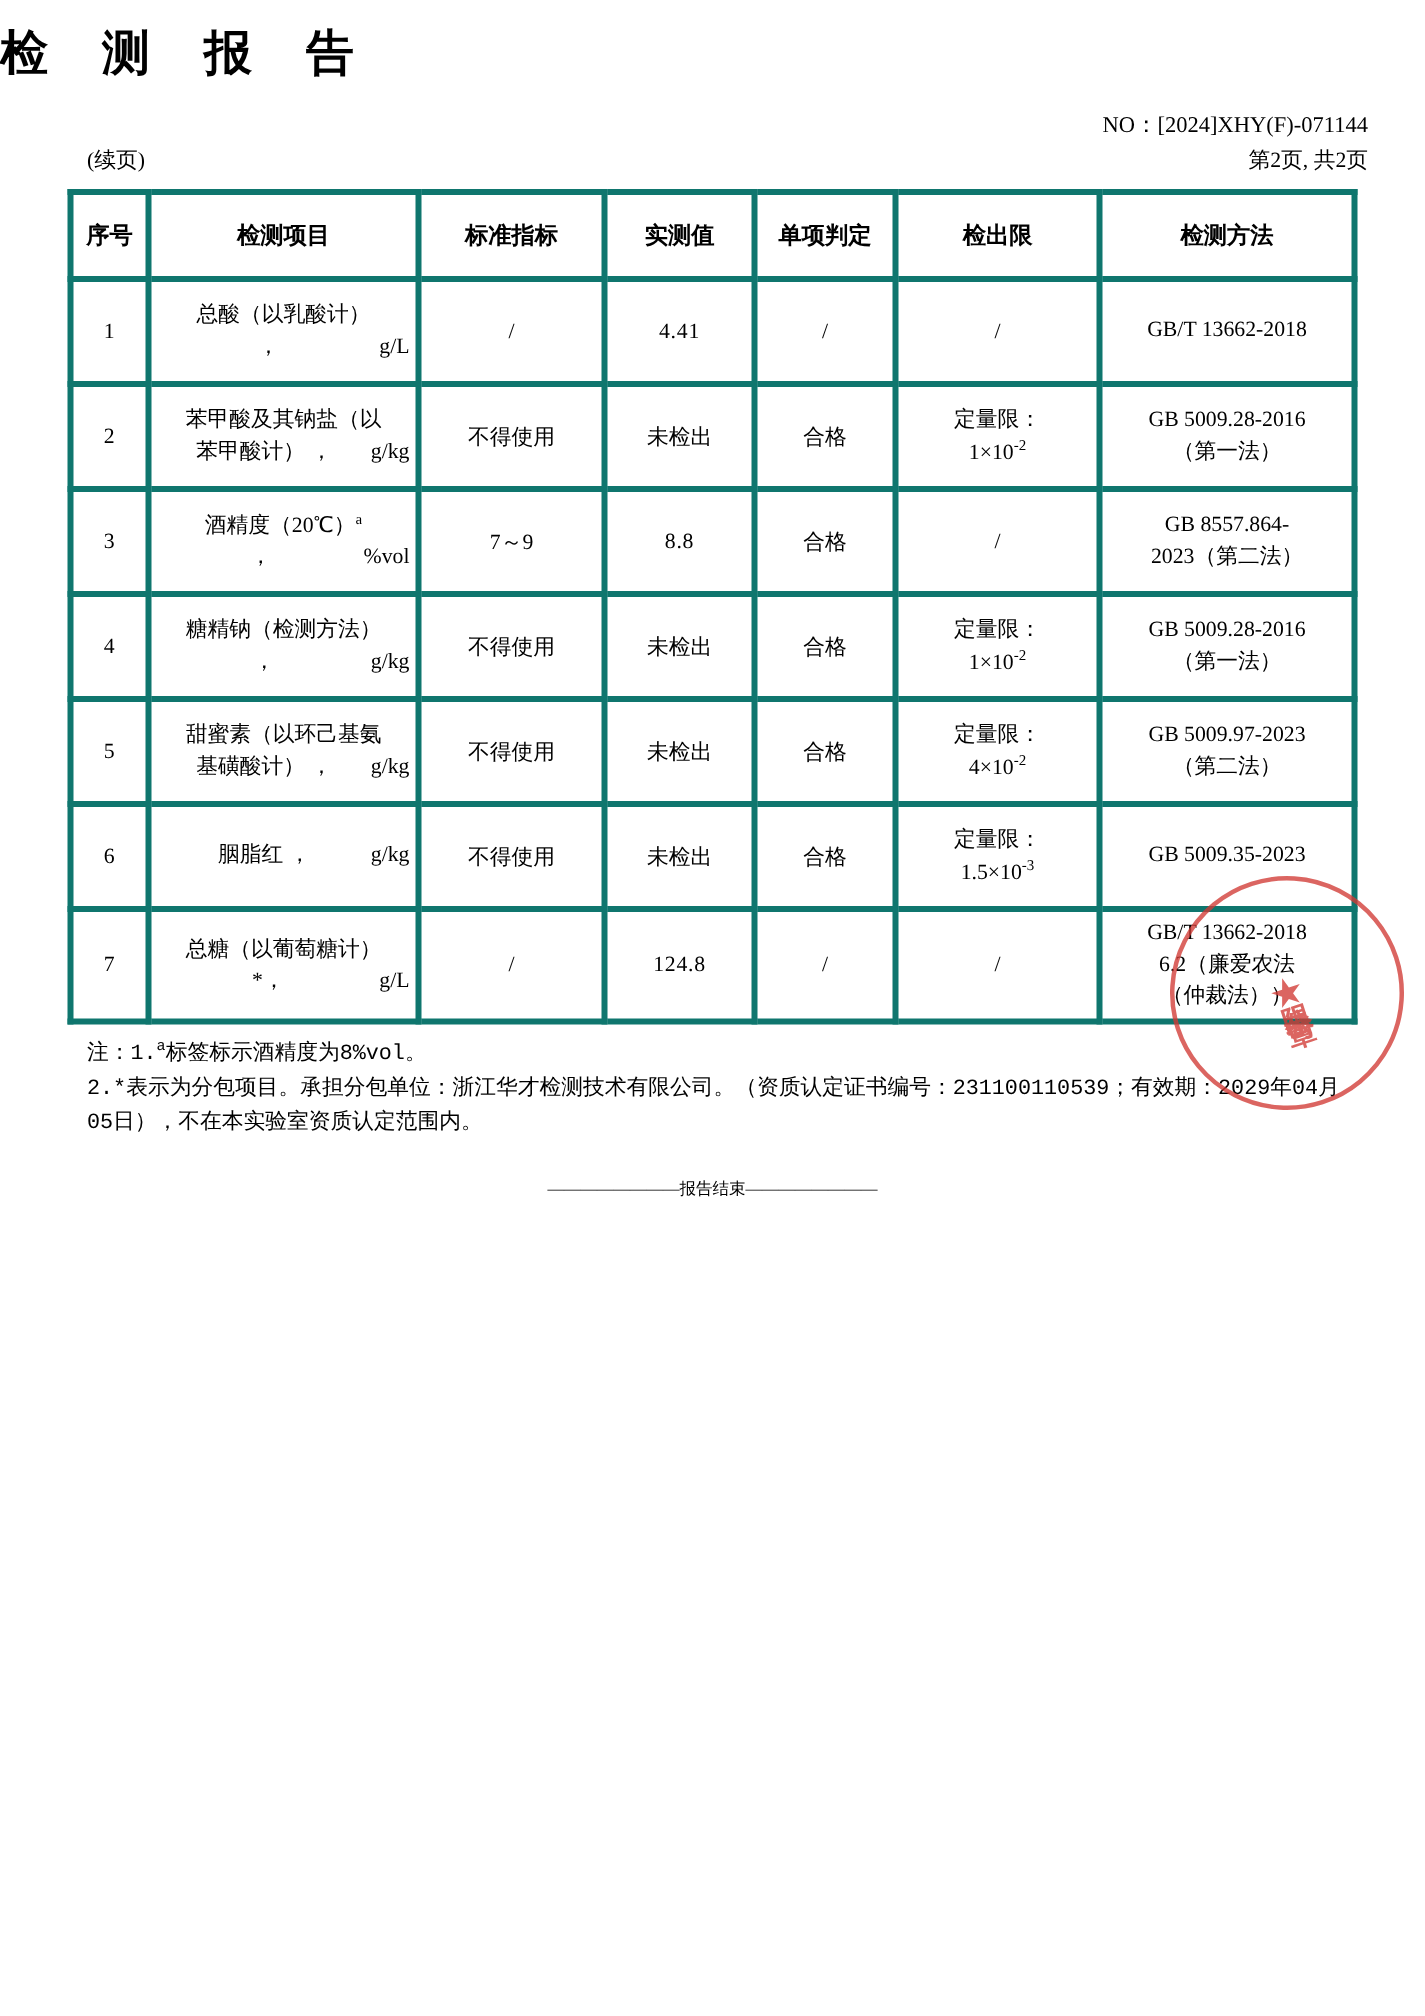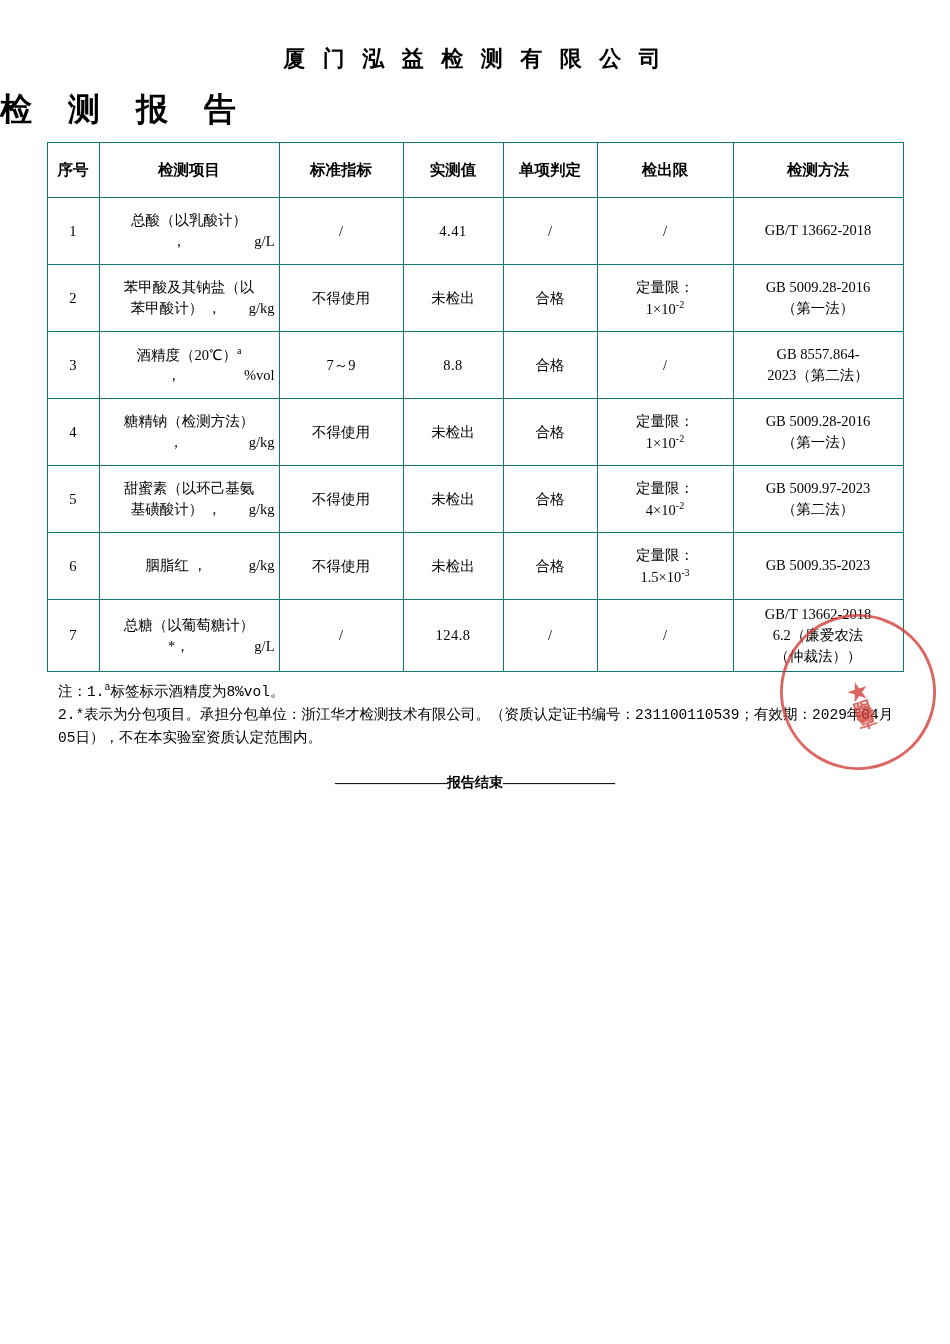--- a/index.html
+++ b/index.html
@@ -57,21 +57,21 @@
   .page-no {
     font-size: 14.5px;
   }
   table.report {
     border-collapse: collapse;
     margin: 10px auto 0 auto;
     width: 856px;
     table-layout: fixed;
   }
   table.report th, table.report td {
-    border: 1px solid #0f766e;
+    border: 4px solid #0f766e;
     text-align: center;
     vertical-align: middle;
     font-size: 14.5px;
     font-family: "Liberation Serif", serif;
     padding: 4px 4px;
   }
   table.report th {
     font-weight: bold;
     height: 46px;
     font-size: 15.5px;
@@ -104,24 +104,23 @@
     padding: 0 40px 0 58px;
     font-size: 14.5px;
     line-height: 1.6;
     font-family: Liberation Mono, monospace;
   }
   .notes p {
     margin: 0;
   }
   .end-line {
     text-align: center;
-    font-size: 14px;
+    font-size: 11px;
     margin-top: 24px;
     letter-spacing: 0px;
-    font-weight: bold;
   }
   
   .seal {
     position: absolute;
     right: 14px;
     top: 570px;
     width: 150px;
     height: 150px;
     border: 3px solid #d23b35;
     border-radius: 50%;
@@ -152,23 +151,27 @@
   .num-cell {
     font-family: "Liberation Serif", serif;
     letter-spacing: 0.5px;
   }
 </style>
 </head>
 <body>
 
 <div class="page">
 
-  <div class="company-name">厦 门 泓 益 检 测 有 限 公 司</div>
   <div class="report-title">检 测 报 告</div>
-
+  <div class="no-line">NO：[2024]XHY(F)-071144</div>
+
+  <div class="subline">
+    <span class="cont-label">(续页)</span>
+    <span class="page-no">第2页, 共2页</span>
+  </div>
 
   <table class="report">
     <colgroup>
       <col style="width:52px">
       <col style="width:180px">
       <col style="width:124px">
       <col style="width:100px">
       <col style="width:94px">
       <col style="width:136px">
       <col style="width:170px">

